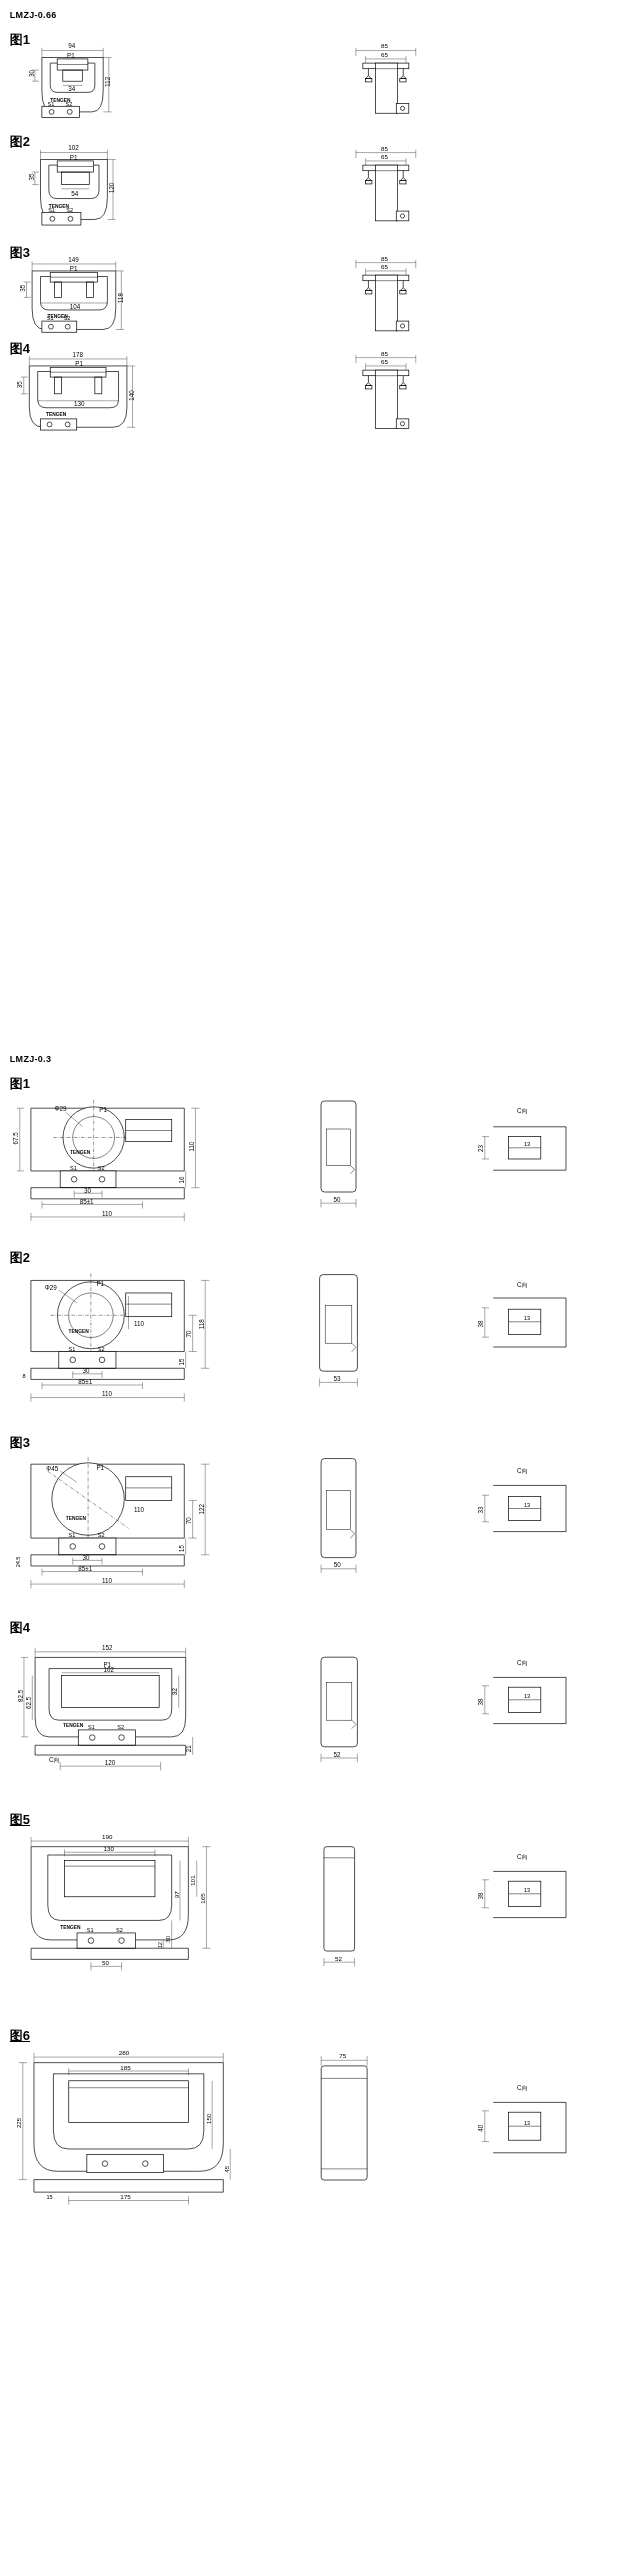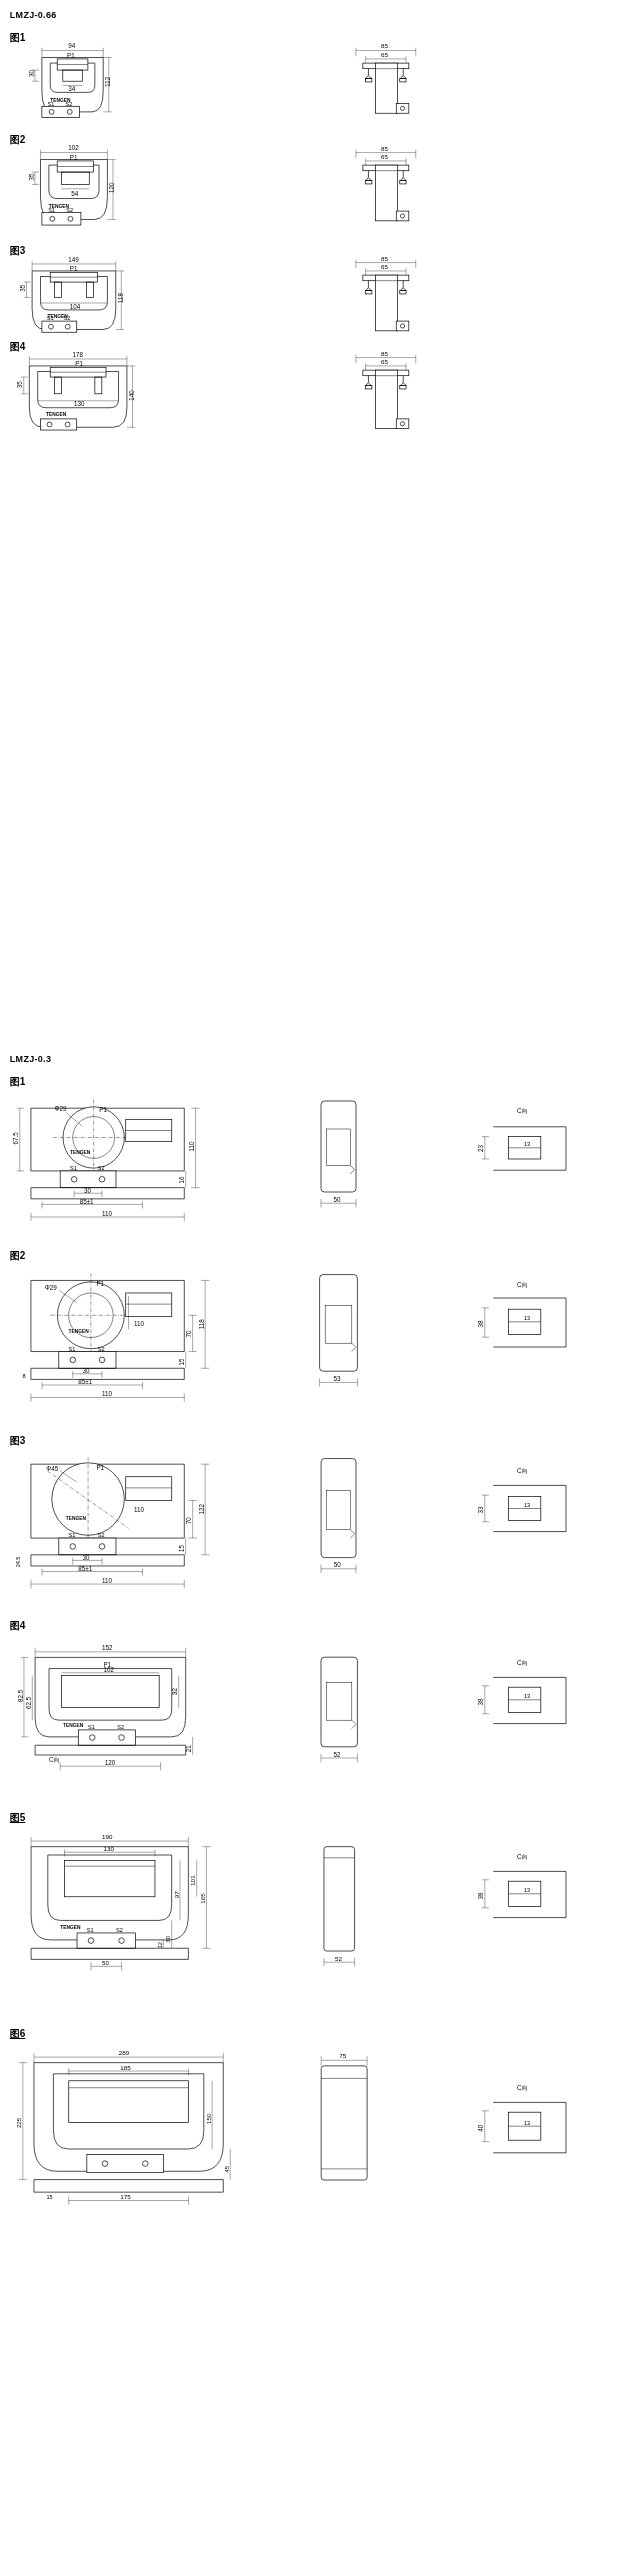--- a/index.html
+++ b/index.html
@@ -17,21 +17,21 @@
   }
   .sec-title {
     position: absolute;
     font-size: 9px;
     font-weight: bold;
     color: #000;
     letter-spacing: 0.3px;
   }
   .fig-label {
     position: absolute;
-    font-size: 10px;
+    font-size: 13px;
     font-weight: bold;
     color: #000;
   }
   .fig-block {
     position: absolute;
   }
   .dwg {
     position: absolute;
     display: block;
   }

